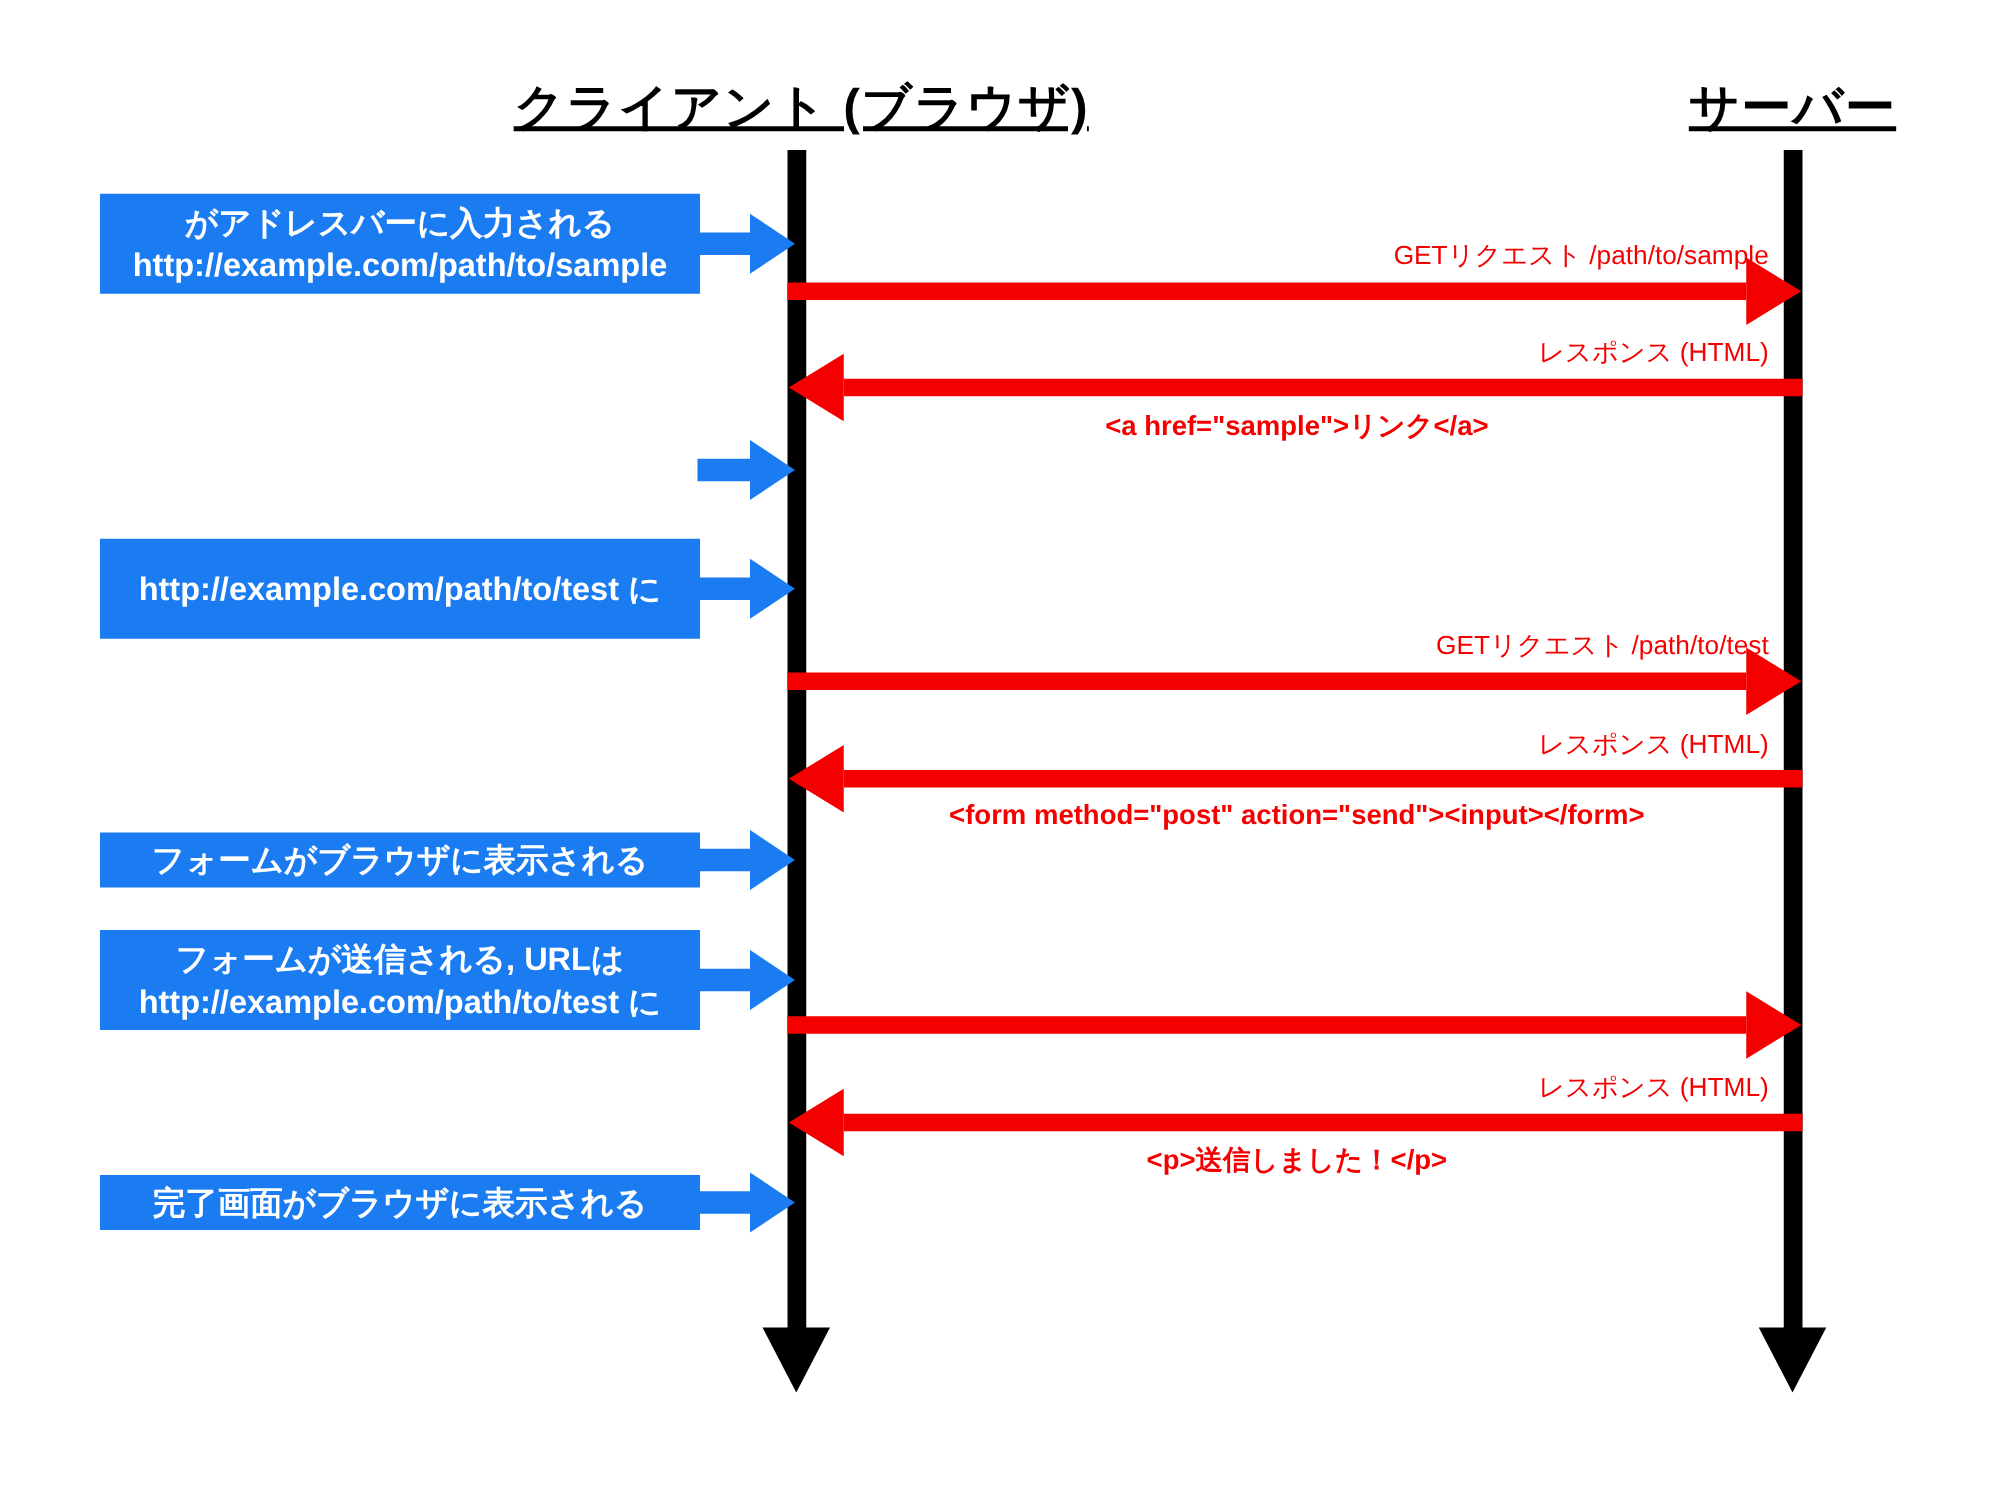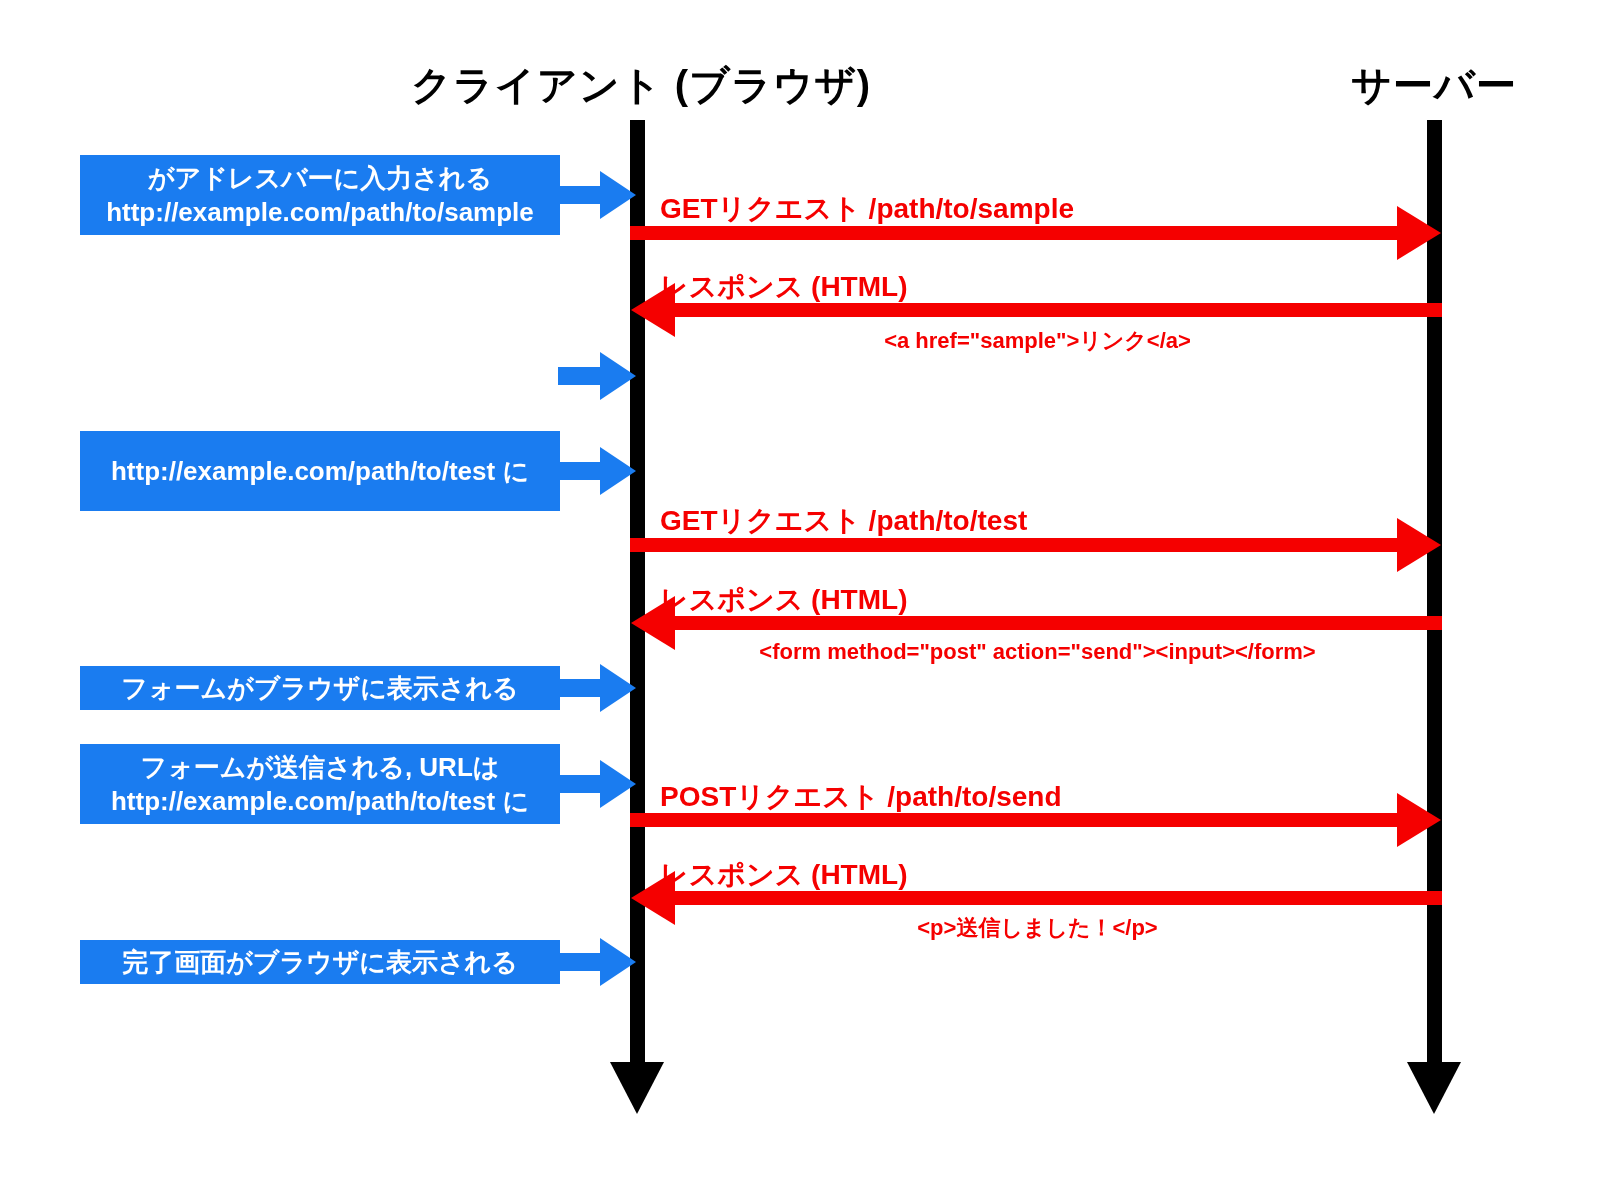--- a/index.html
+++ b/index.html
@@ -15,20 +15,21 @@
     position: relative; overflow: hidden;
   }
   .stage { position: absolute; left: 0; top: 0; width: 1600px; height: 1200px; }
 
   
   .lane-title {
     position: absolute;
     font-size: 40px; font-weight: bold; color: #000;
     text-align: center; white-space: nowrap;
     letter-spacing: 1px;
+    text-decoration: underline;
   }
   .lane-title.client { left: 341px; top: 58px; width: 600px; }
   .lane-title.server { left: 1184px; top: 58px; width: 500px; }
 
   
   .lifeline {
     position: absolute; top: 120px; width: 15px; height: 945px;
     background: var(--black); z-index: 1;
   }
   .lifeline.client { left: 630px; }
@@ -60,22 +61,22 @@
   .event-arrow-head {
     position: absolute; left: 600px; width: 0; height: 0; z-index: 2;
     border-top: 24px solid transparent;
     border-bottom: 24px solid transparent;
     border-left: 36px solid var(--blue);
   }
 
   
   .msg-label {
     position: absolute; left: 660px; width: 755px;
-    text-align: left; color: var(--red);
-    font-size: 28px; font-weight: bold; white-space: nowrap; z-index: 2;
+    text-align: right; color: var(--red);
+    font-size: 21px; font-weight: normal; white-space: nowrap; z-index: 2;
   }
   .msg-code {
     position: absolute; left: 660px; width: 755px;
     text-align: center; color: var(--red);
     font-size: 22px; font-weight: bold; white-space: nowrap; z-index: 2;
   }
   .msg-shaft {
     position: absolute; height: 14px; background: var(--red); z-index: 2;
   }
   .msg-shaft.to-server { left: 630px; width: 767px; }
@@ -147,21 +148,20 @@
   <div class="event-arrow-stem" style="top:679px"></div>
   <div class="event-arrow-head" style="top:664px"></div>
 
   <div class="event-box two-line" style="top:744px">
     <span>フォームが送信される, URLは</span>
     <span>http://example.com/path/to/test に</span>
   </div>
   <div class="event-arrow-stem" style="top:775px"></div>
   <div class="event-arrow-head" style="top:760px"></div>
 
-  <div class="msg-label" style="top:778px">POSTリクエスト /path/to/send</div>
   <div class="msg-shaft to-server" style="top:813px"></div>
   <div class="msg-head to-server" style="top:793px"></div>
 
   <div class="msg-label" style="top:856px">レスポンス (HTML)</div>
   <div class="msg-shaft to-client" style="top:891px"></div>
   <div class="msg-head to-client" style="top:871px"></div>
   <div class="msg-code" style="top:913px">&lt;p&gt;送信しました！&lt;/p&gt;</div>
 
   <div class="event-box one-line" style="top:940px">
     <span>完了画面がブラウザに表示される</span>

